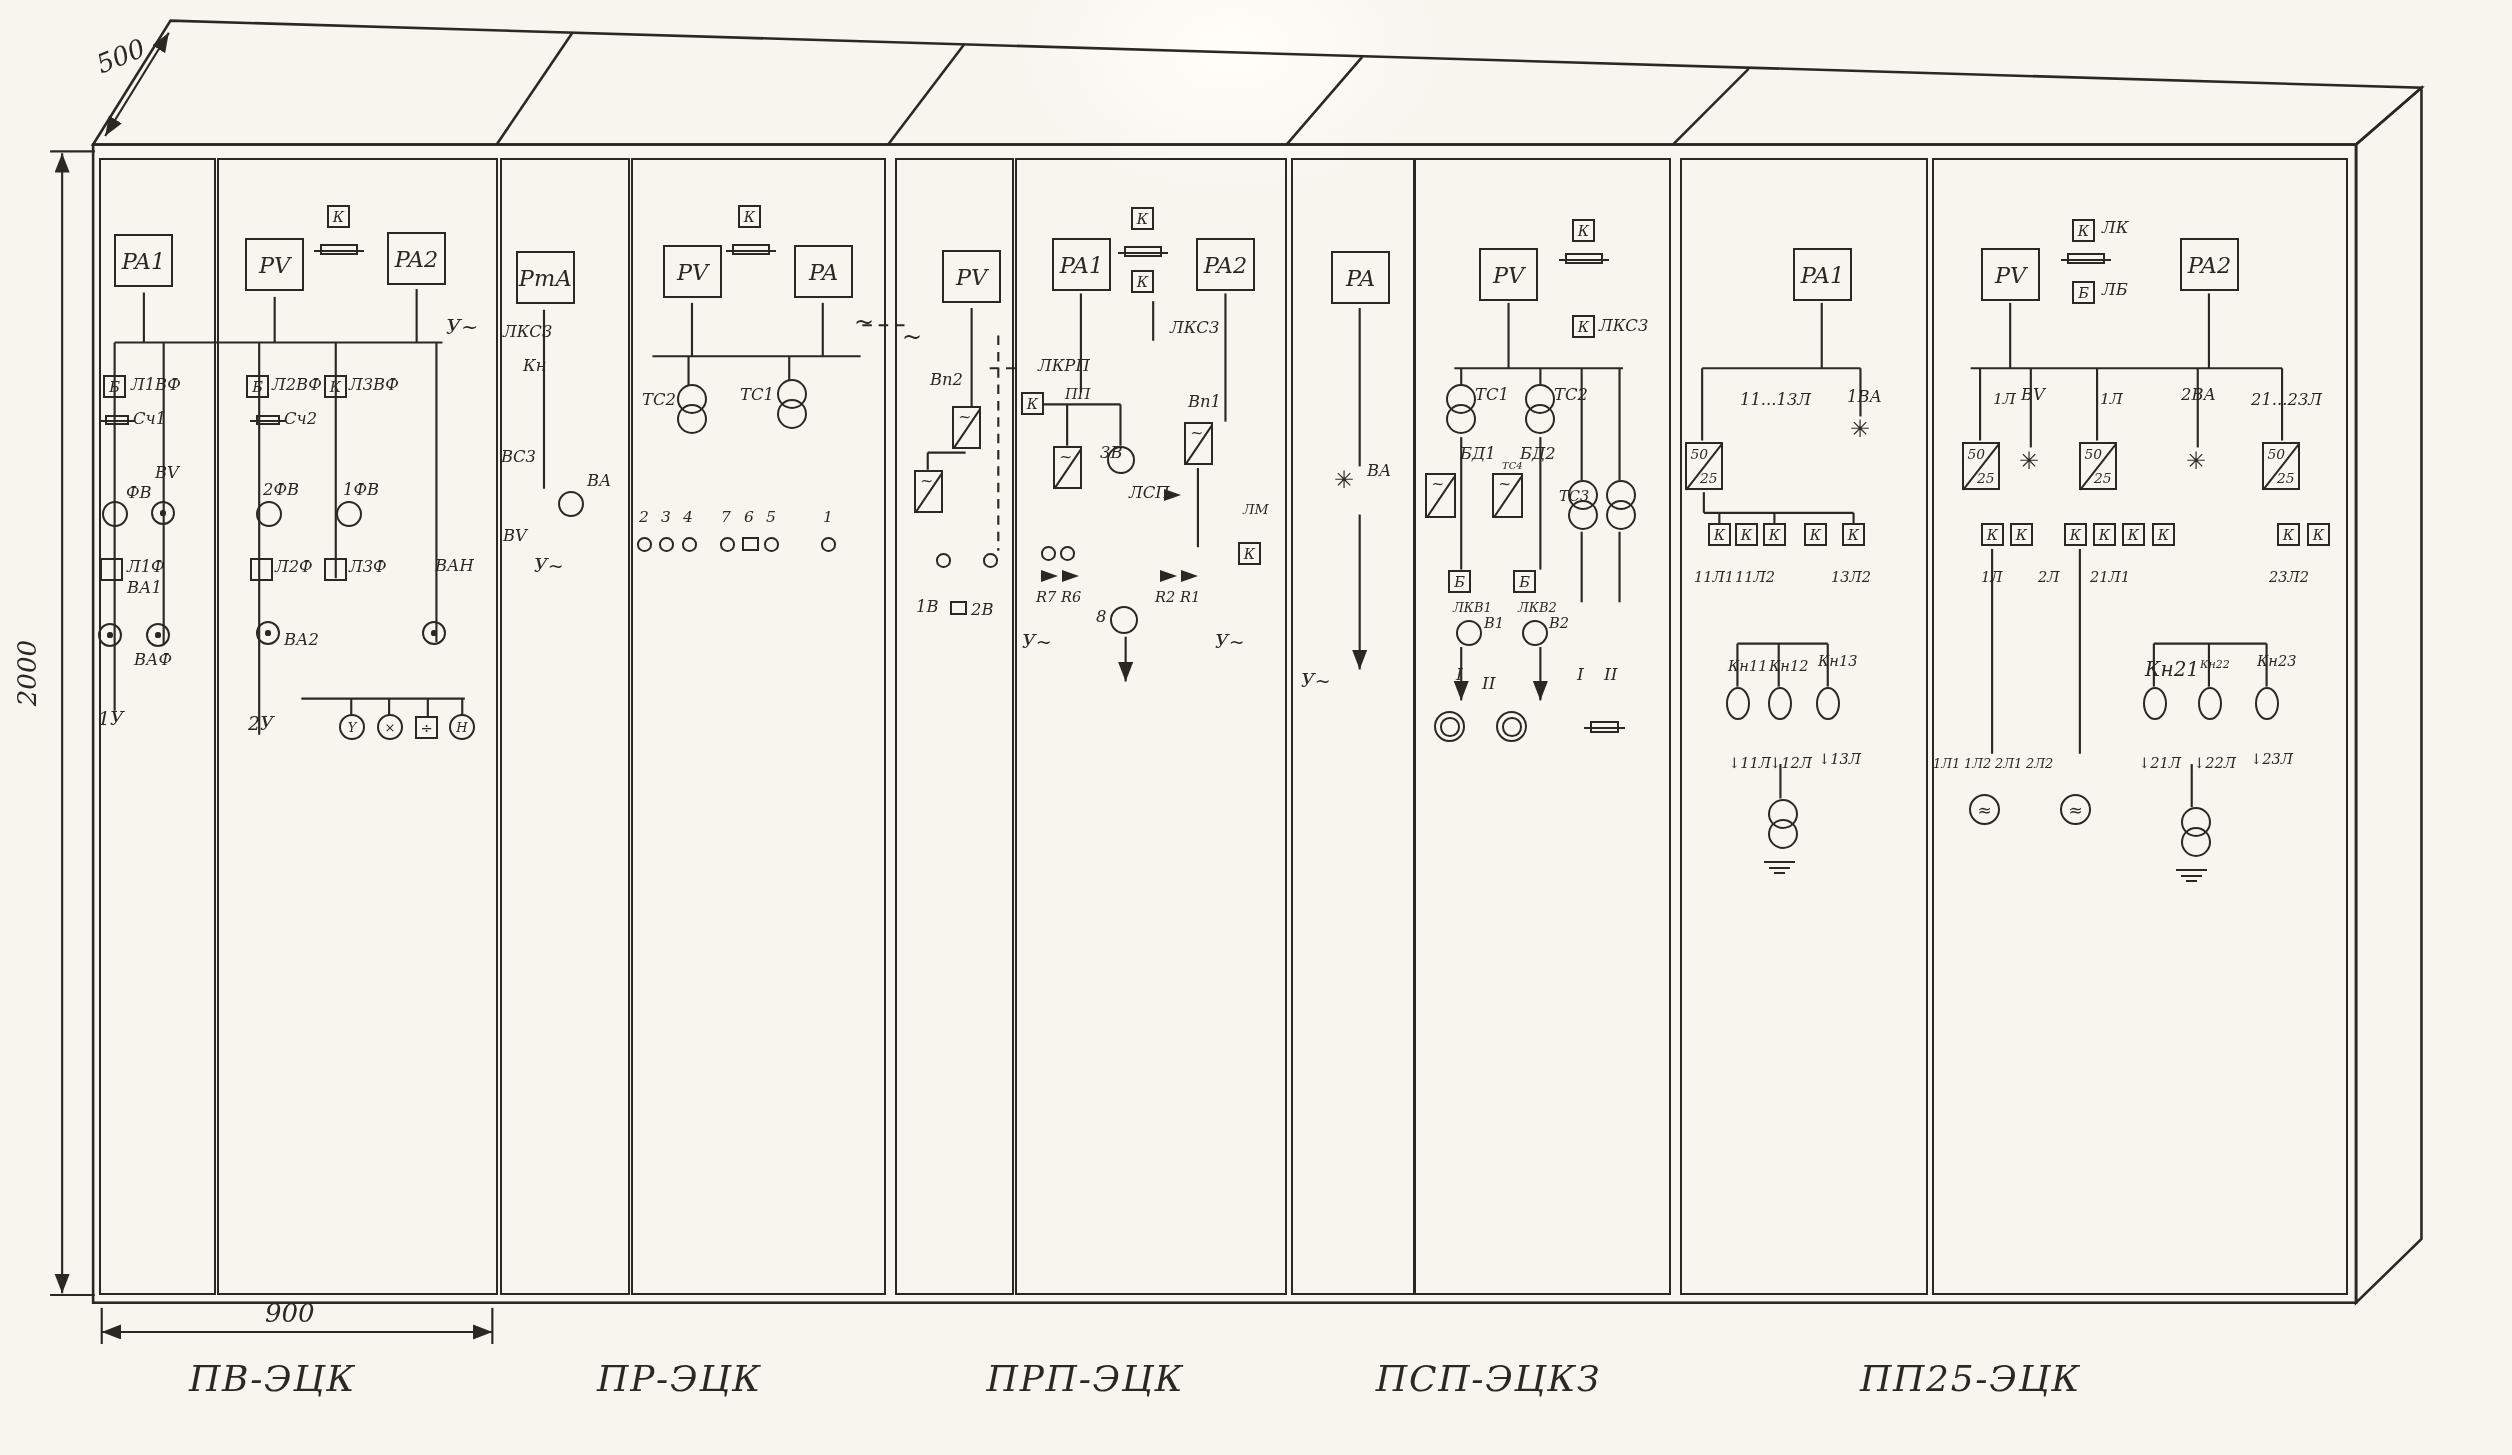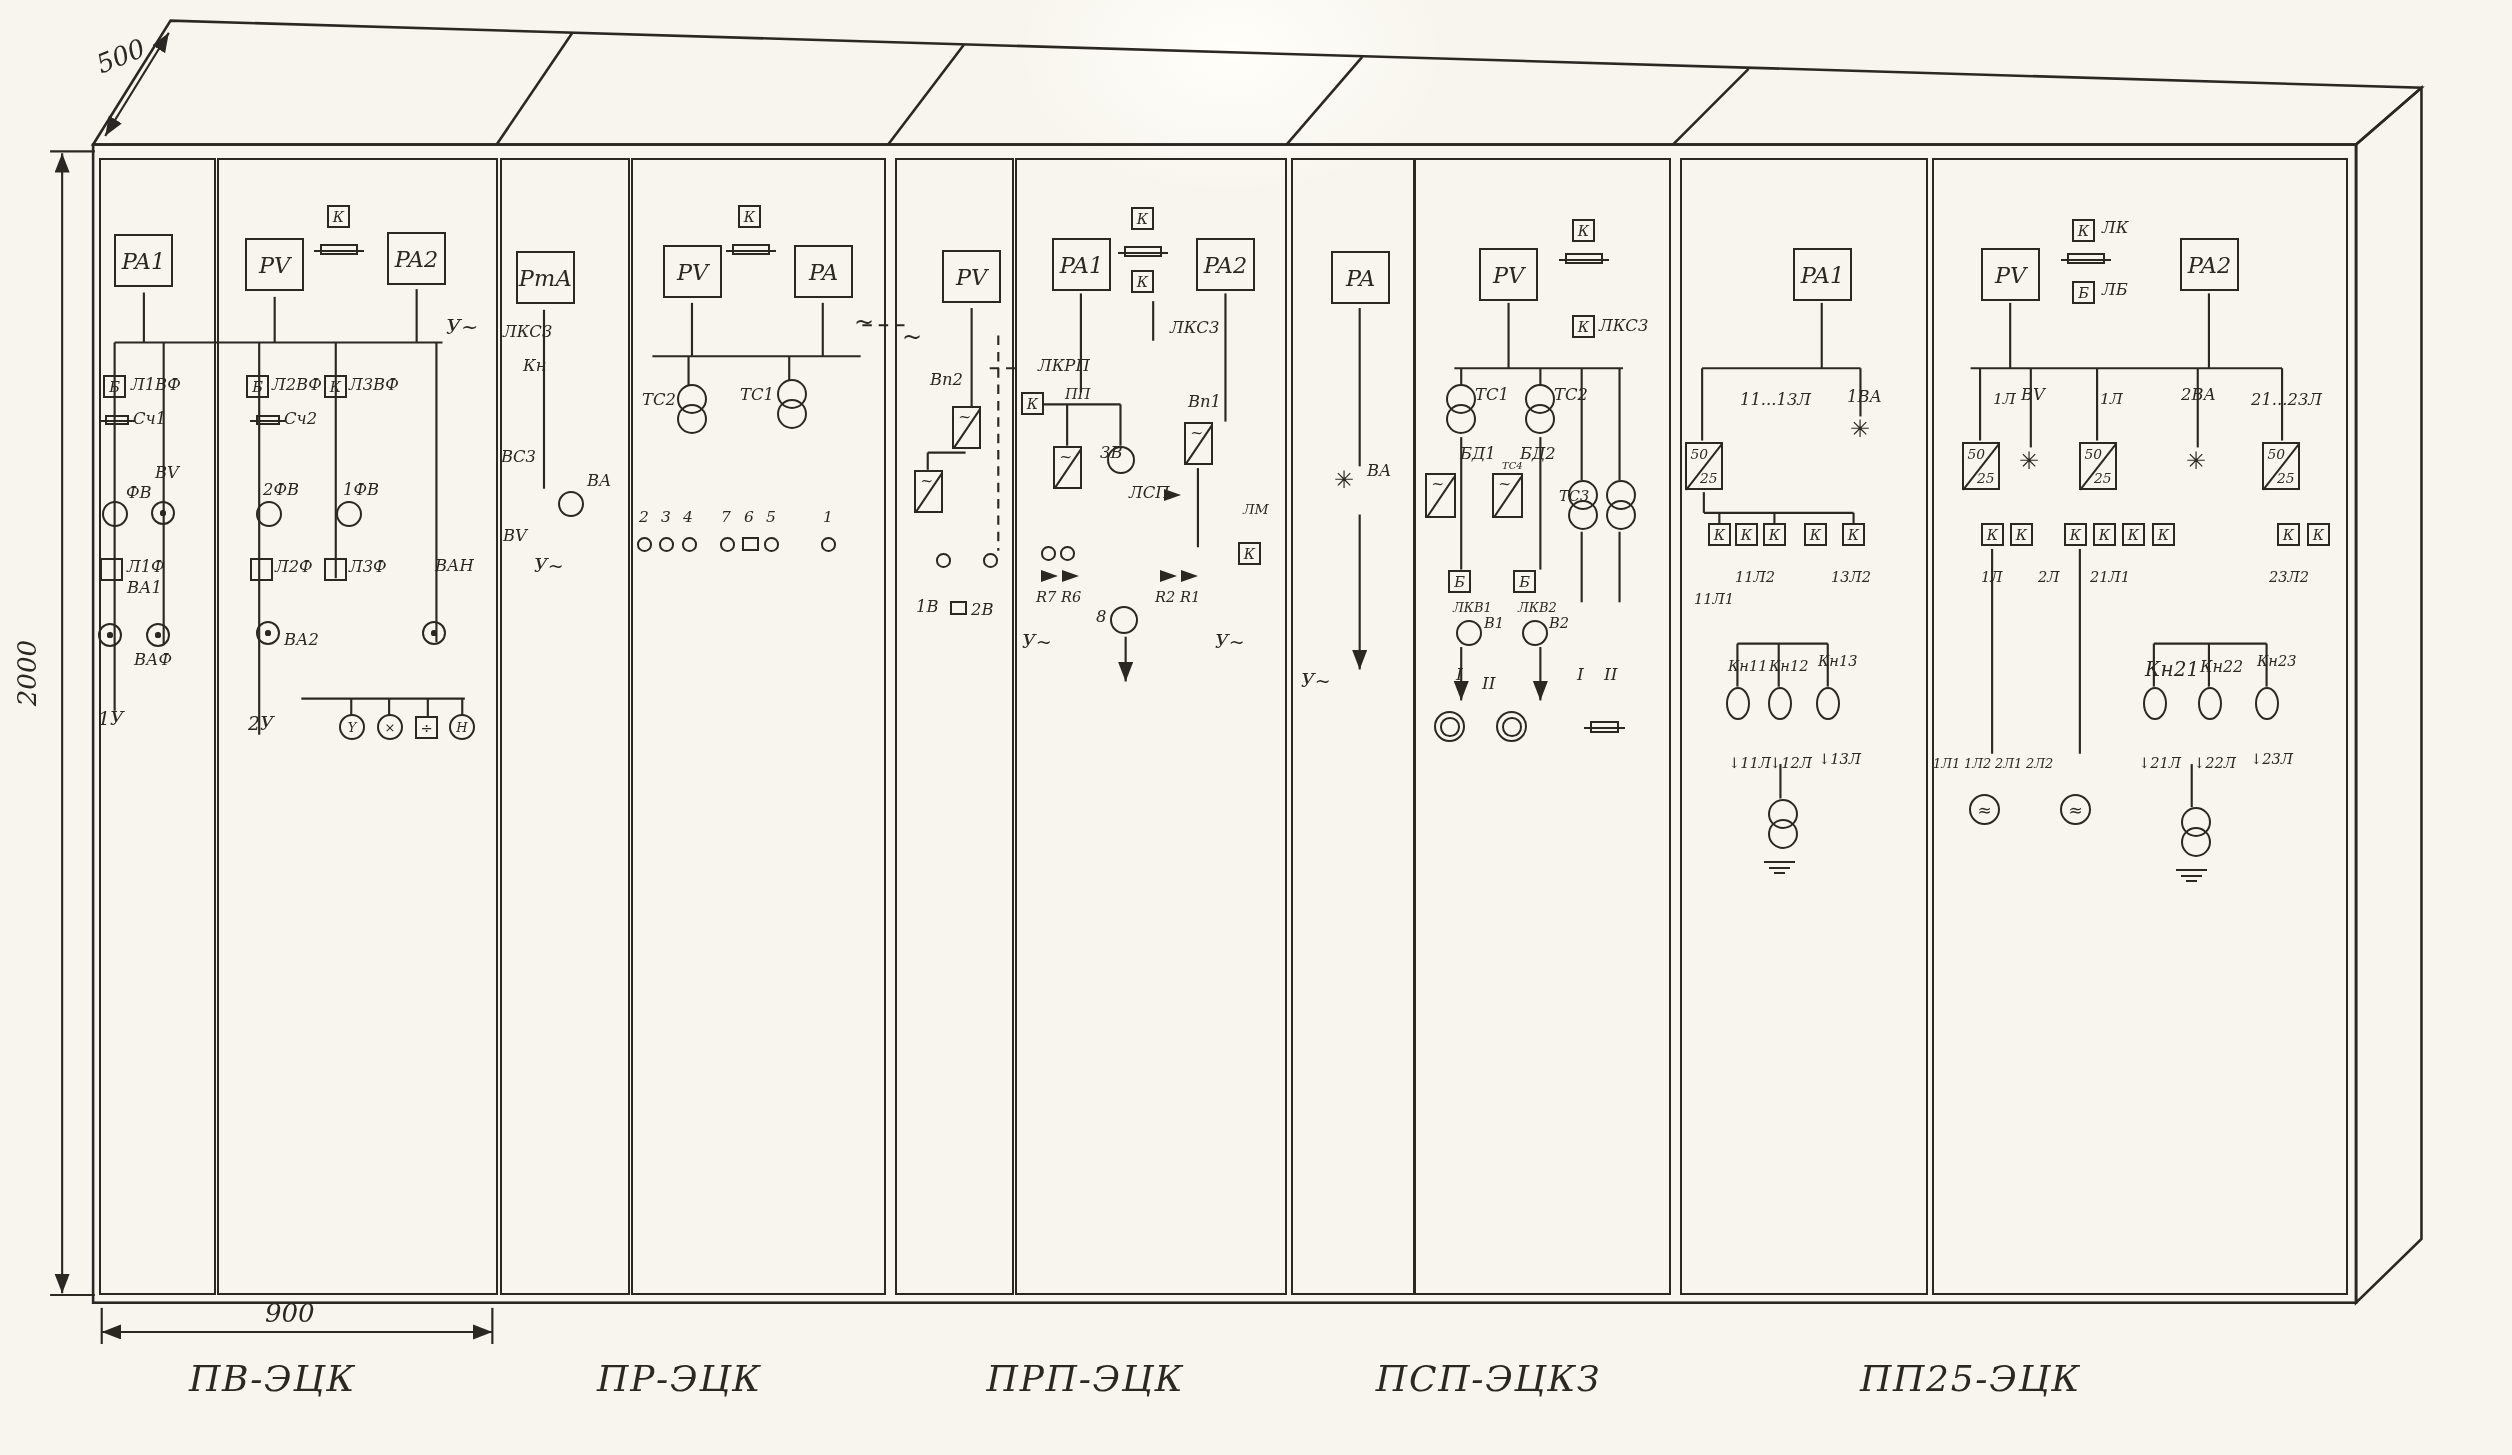--- a/index.html
+++ b/index.html
@@ -345,21 +345,21 @@
     <div class="c spark" style="left: 1850px; top: 417px;">✳</div>
     <div class="c ratio" style="left: 1685px; top: 442px;">
       <span class="rt">50</span>
       <span class="rb">25</span>
     </div>
     <div class="c kbox" style="left: 1708px; top: 523px;">К</div>
     <div class="c kbox" style="left: 1735px; top: 523px;">К</div>
     <div class="c kbox" style="left: 1763px; top: 523px;">К</div>
     <div class="c kbox" style="left: 1804px; top: 523px;">К</div>
     <div class="c kbox" style="left: 1842px; top: 523px;">К</div>
-    <div class="c lbl" style="left: 1694px; top: 592px; font-size: 14.6px;">11Л1</div>
+    <div class="c lbl" style="left: 1694px; top: 570px; font-size: 14.6px;">11Л1</div>
     <div class="c lbl" style="left: 1735px; top: 570px; font-size: 14.6px;">11Л2</div>
     <div class="c lbl" style="left: 1831px; top: 570px; font-size: 14.6px;">13Л2</div>
     <div class="c lbl" style="left: 1728px; top: 659px; font-size: 14.6px;">Кн11</div>
     <div class="c lbl" style="left: 1769px; top: 659px; font-size: 14.6px;">Кн12</div>
     <div class="c lbl" style="left: 1818px; top: 654px; font-size: 14.6px;">Кн13</div>
     <div class="c ell" style="left: 1726px; top: 687px;"></div>
     <div class="c ell" style="left: 1768px; top: 687px;"></div>
     <div class="c ell" style="left: 1816px; top: 687px;"></div>
     <div class="c lbl" style="left: 1728px; top: 756px; font-size: 14.6px;">↓11Л</div>
     <div class="c lbl" style="left: 1769px; top: 756px; font-size: 14.6px;">↓12Л</div>
@@ -391,21 +391,21 @@
     <div class="c kbox" style="left: 2093px; top: 523px;">К</div>
     <div class="c kbox" style="left: 2122px; top: 523px;">К</div>
     <div class="c kbox" style="left: 2152px; top: 523px;">К</div>
     <div class="c kbox" style="left: 2277px; top: 523px;">К</div>
     <div class="c kbox" style="left: 2307px; top: 523px;">К</div>
     <div class="c lbl" style="left: 1981px; top: 570px; font-size: 14.6px;">1Л</div>
     <div class="c lbl" style="left: 2038px; top: 570px; font-size: 14.6px;">2Л</div>
     <div class="c lbl" style="left: 2090px; top: 570px; font-size: 14.6px;">21Л1</div>
     <div class="c lbl" style="left: 2269px; top: 570px; font-size: 14.6px;">23Л2</div>
     <div class="c lbl" style="left: 2145px; top: 659px; font-size: 20px;">Кн21</div>
-    <div class="c lbl" style="left: 2200px; top: 659px; font-size: 16px;">Кн22</div>
+    <div class="c lbl" style="left: 2200px; top: 659px; font-size: 11px;">Кн22</div>
     <div class="c lbl" style="left: 2257px; top: 654px; font-size: 14.6px;">Кн23</div>
     <div class="c ell" style="left: 2143px; top: 687px;"></div>
     <div class="c ell" style="left: 2198px; top: 687px;"></div>
     <div class="c ell" style="left: 2255px; top: 687px;"></div>
     <div class="c lbl" style="left: 1933px; top: 757px; font-size: 13px;">1Л1</div>
     <div class="c lbl" style="left: 1964px; top: 757px; font-size: 13px;">1Л2</div>
     <div class="c lbl" style="left: 1995px; top: 757px; font-size: 13px;">2Л1</div>
     <div class="c lbl" style="left: 2026px; top: 757px; font-size: 13px;">2Л2</div>
     <div class="c lbl" style="left: 2138px; top: 756px; font-size: 14.6px;">↓21Л</div>
     <div class="c lbl" style="left: 2193px; top: 756px; font-size: 14.6px;">↓22Л</div>

